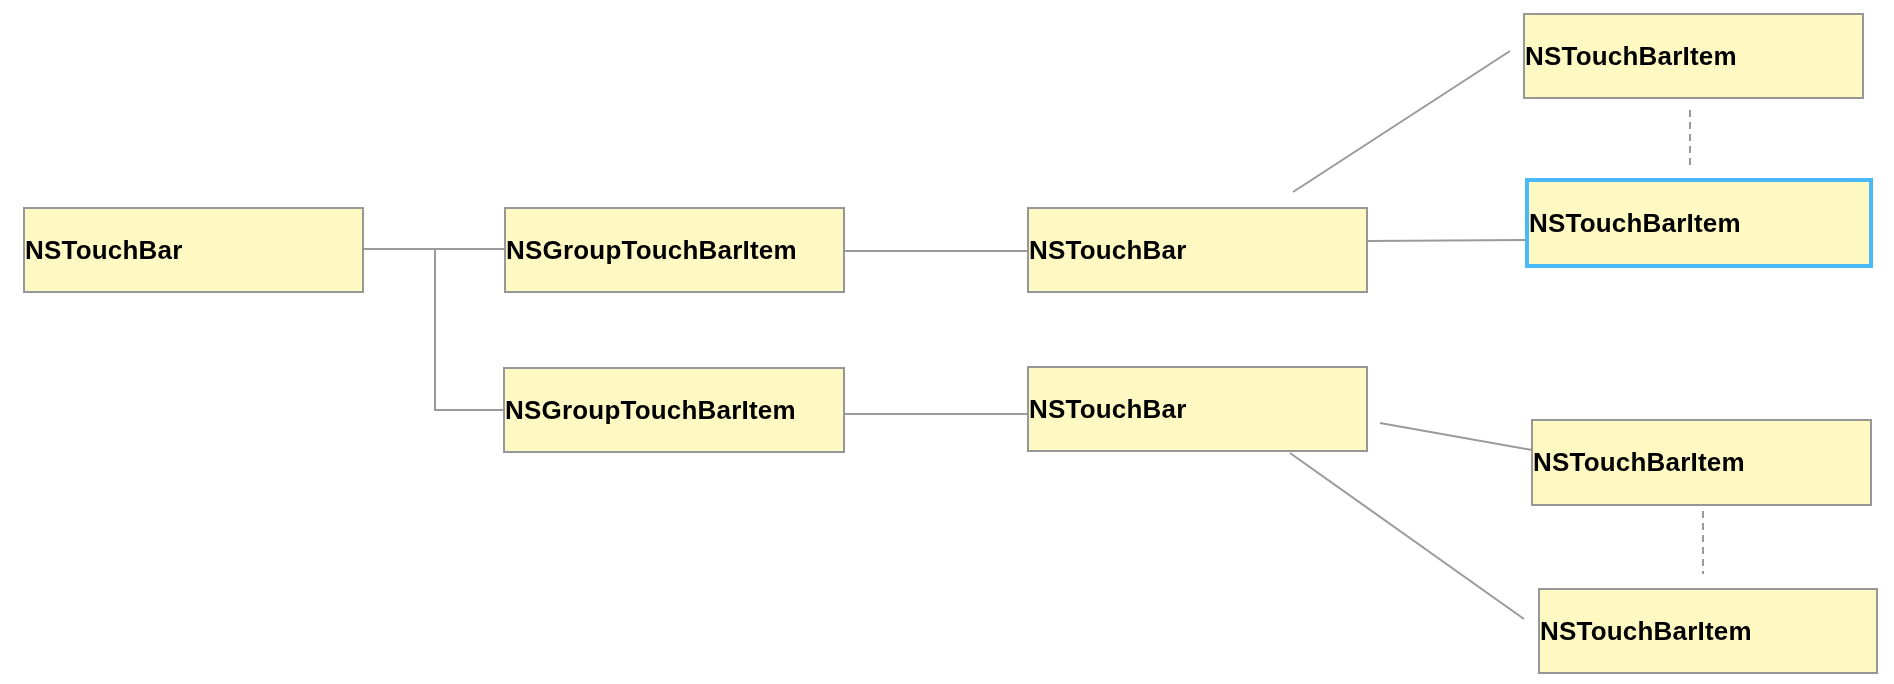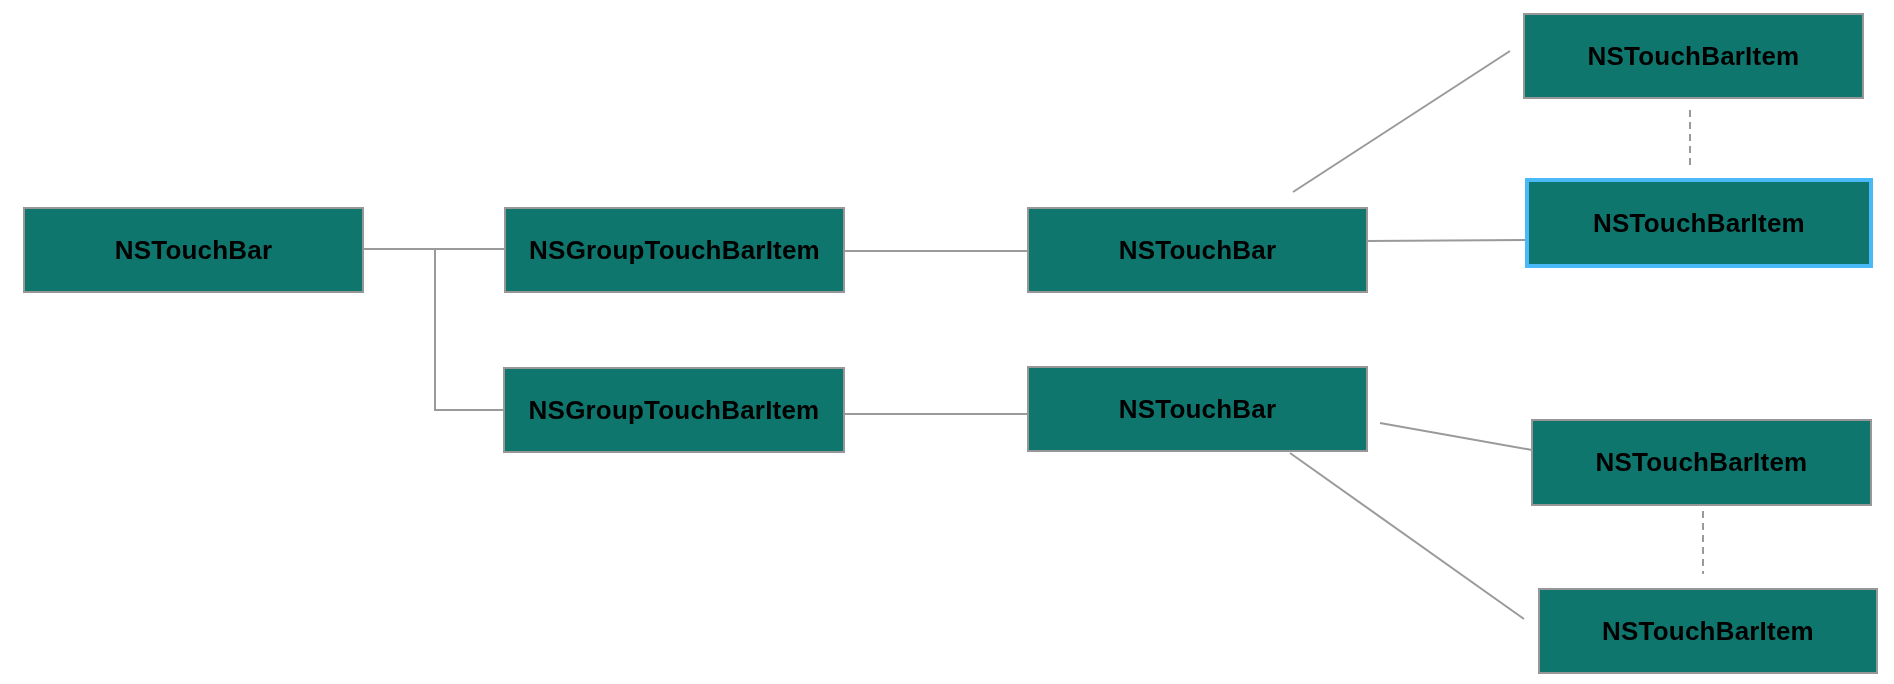--- a/index.html
+++ b/index.html
@@ -27,25 +27,24 @@
     stroke: var(--line, #9a9a9a);
     stroke-width: 2;
     fill: none;
   }
   .conn.dashed {
     stroke-dasharray: 7 5;
   }
   .node {
     position: absolute;
     box-sizing: border-box;
-    background: #0f766e;
+    background: #fef9c3;
     border: 2px solid var(--box-border, #979797);
     display: flex;
     align-items: center;
-    justify-content: center;
     z-index: 2;
   }
   .node.highlighted {
     border: 4px solid var(--highlight, #49b9f8);
   }
   .node-label {
     font-size: 26px;
     font-weight: 600;
     letter-spacing: 0.2px;
     color: var(--text, #000000);

